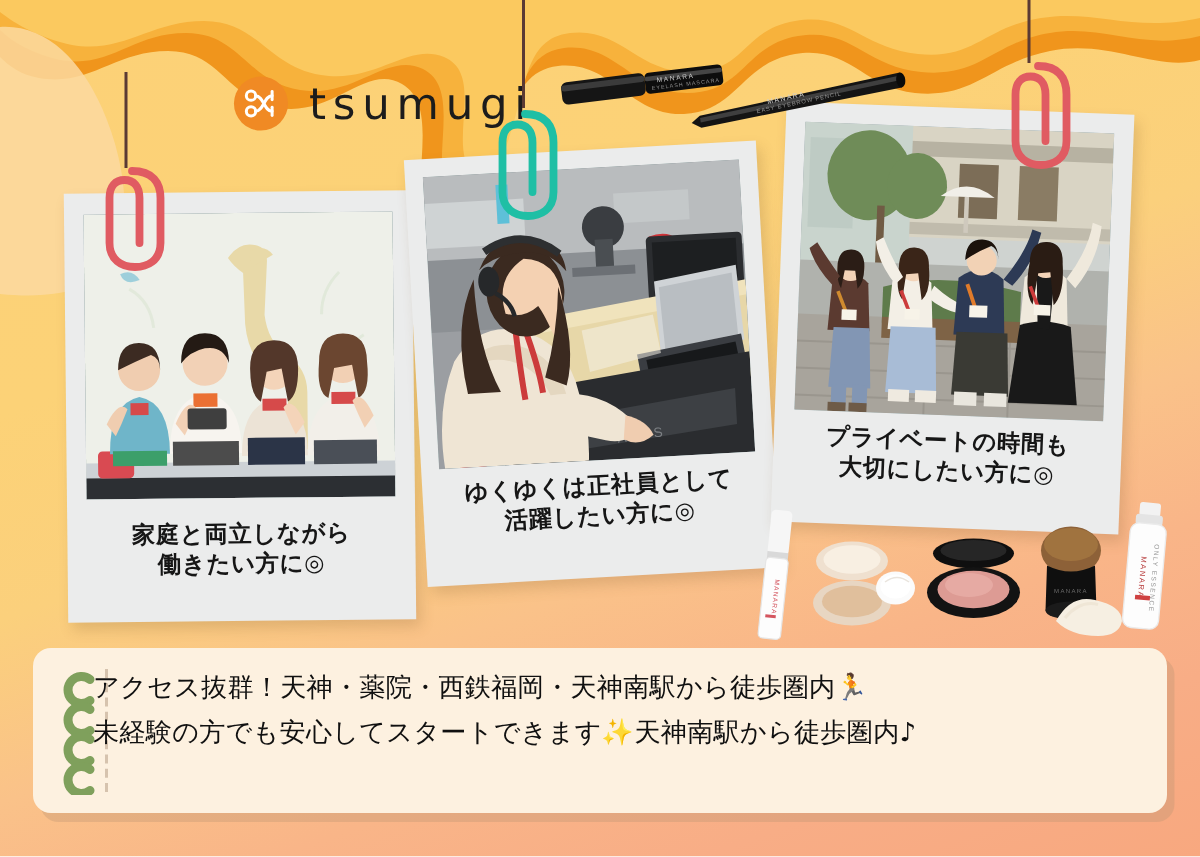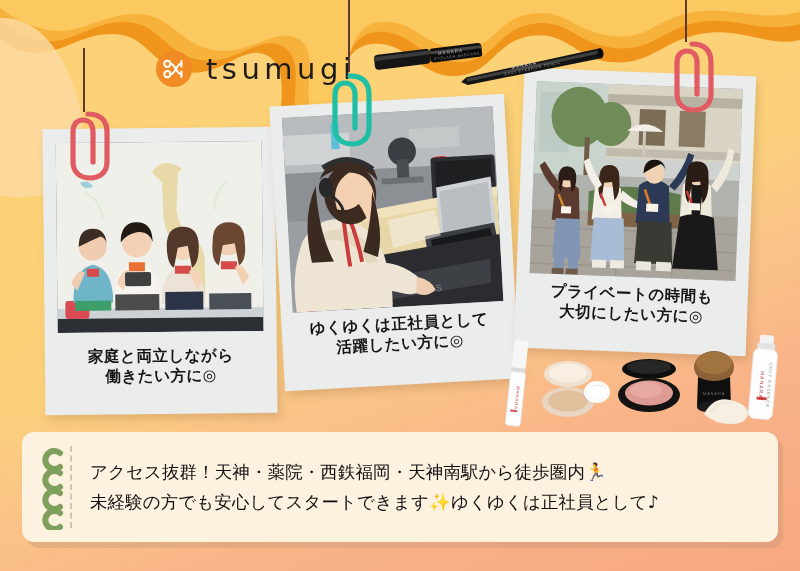--- a/index.html
+++ b/index.html
@@ -97,22 +97,22 @@
   
   #note-card {
     position:absolute; left:22px; top:432px;
     width:756px; height:110px;
     background:#fdf1e0;
     border-radius:12px;
     box-shadow: 5px 6px 0 rgba(190,150,115,.35);
     z-index: 20;
   }
   #note-lines {
-    position:absolute; left:68px; top:13px; right:14px;
-    display:flex; flex-direction:column; justify-content:center;
+    position:absolute; left:40px; top:13px; right:14px;
+    display:flex; flex-direction:column; justify-content:flex-start;
     gap:2px; height:84px;
   }
   .note-line {
     font-size:17.4px;
     color:#101010;
     font-weight:400;
     letter-spacing:.2px;
     line-height:1.62;
     font-family:"DejaVu Sans","Liberation Sans",sans-serif;
     white-space:nowrap;
@@ -515,17 +515,17 @@
           <path d="M26 7 A9 9 0 1 0 26 21"></path>
           <path d="M26 27 A9 9 0 1 0 26 41"></path>
           <path d="M26 47 A9 9 0 1 0 26 61"></path>
           <path d="M26 67 A9 9 0 1 0 26 81"></path>
         </g>
       </svg>
     </div>
     <div id="note-perf"></div>
     <div id="note-lines">
       <div class="note-line">アクセス抜群！天神・薬院・西鉄福岡・天神南駅から徒歩圏内🏃</div>
-      <div class="note-line">未経験の方でも安心してスタートできます✨ゆくゆくは正社員として♪</div>
+      <div class="note-line">未経験の方でも安心してスタートできます✨天神南駅から徒歩圏内♪</div>
     </div>
   </div>
 
 </div>
 
 </body></html>

